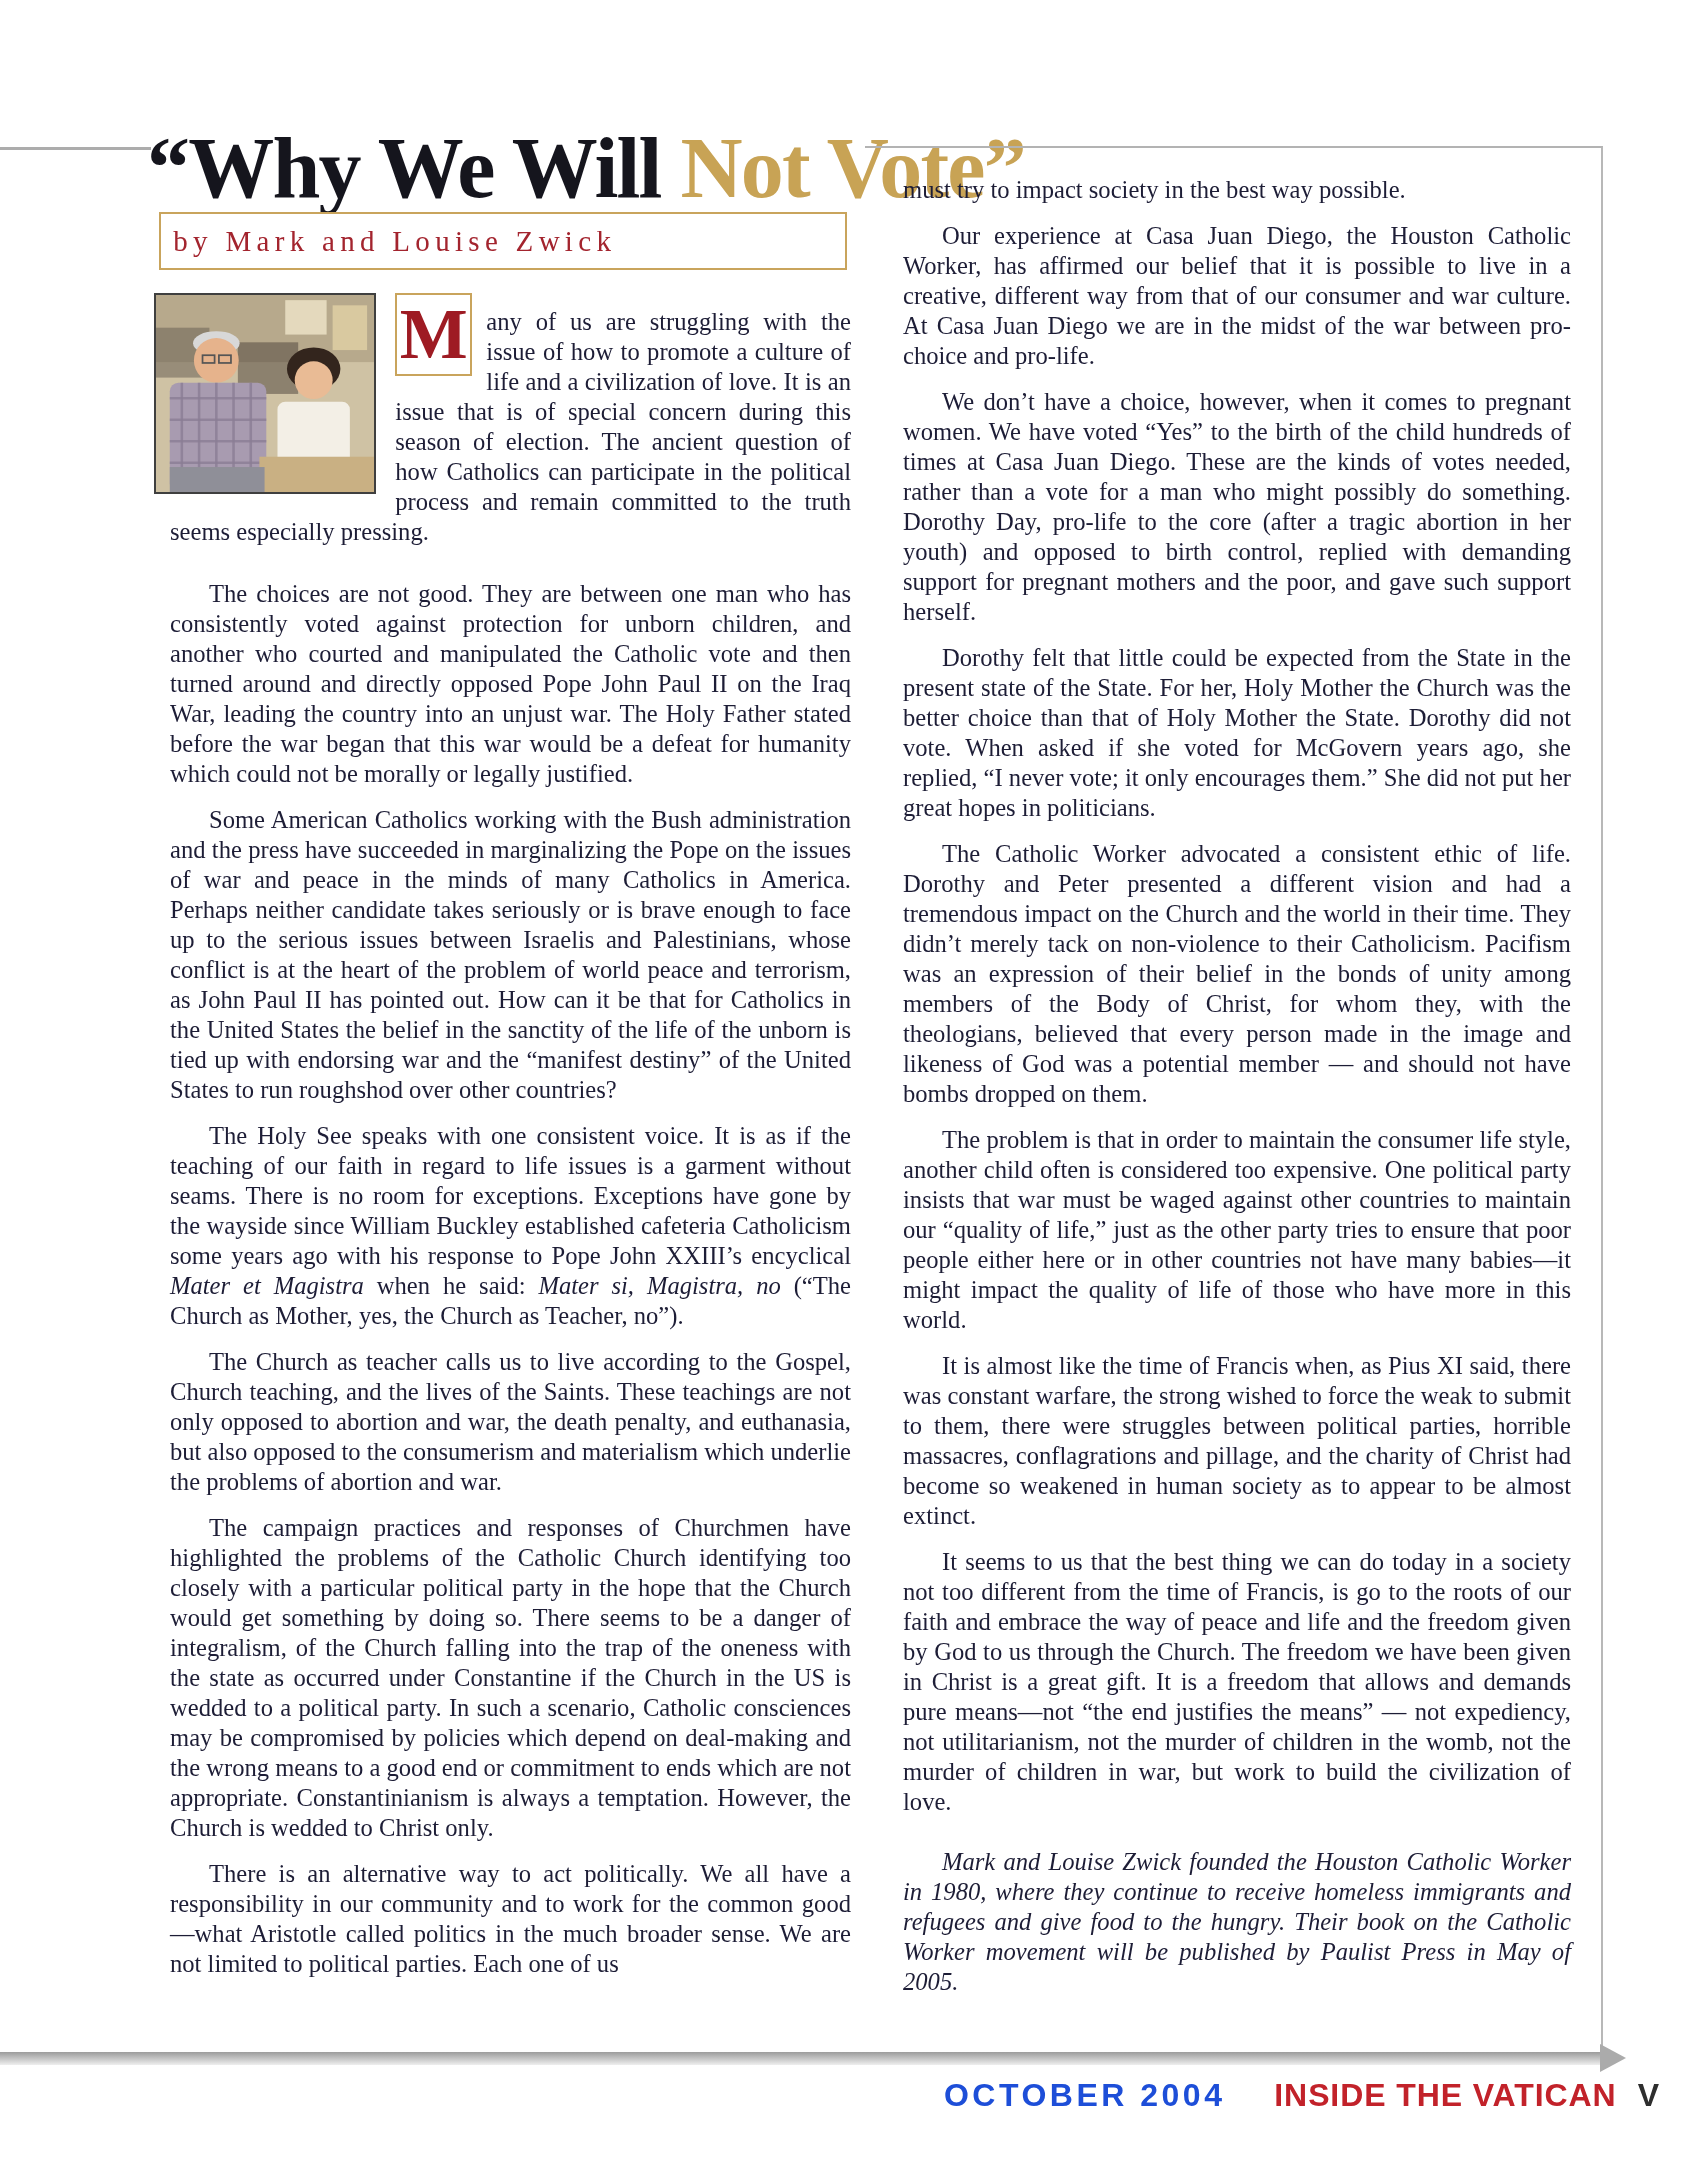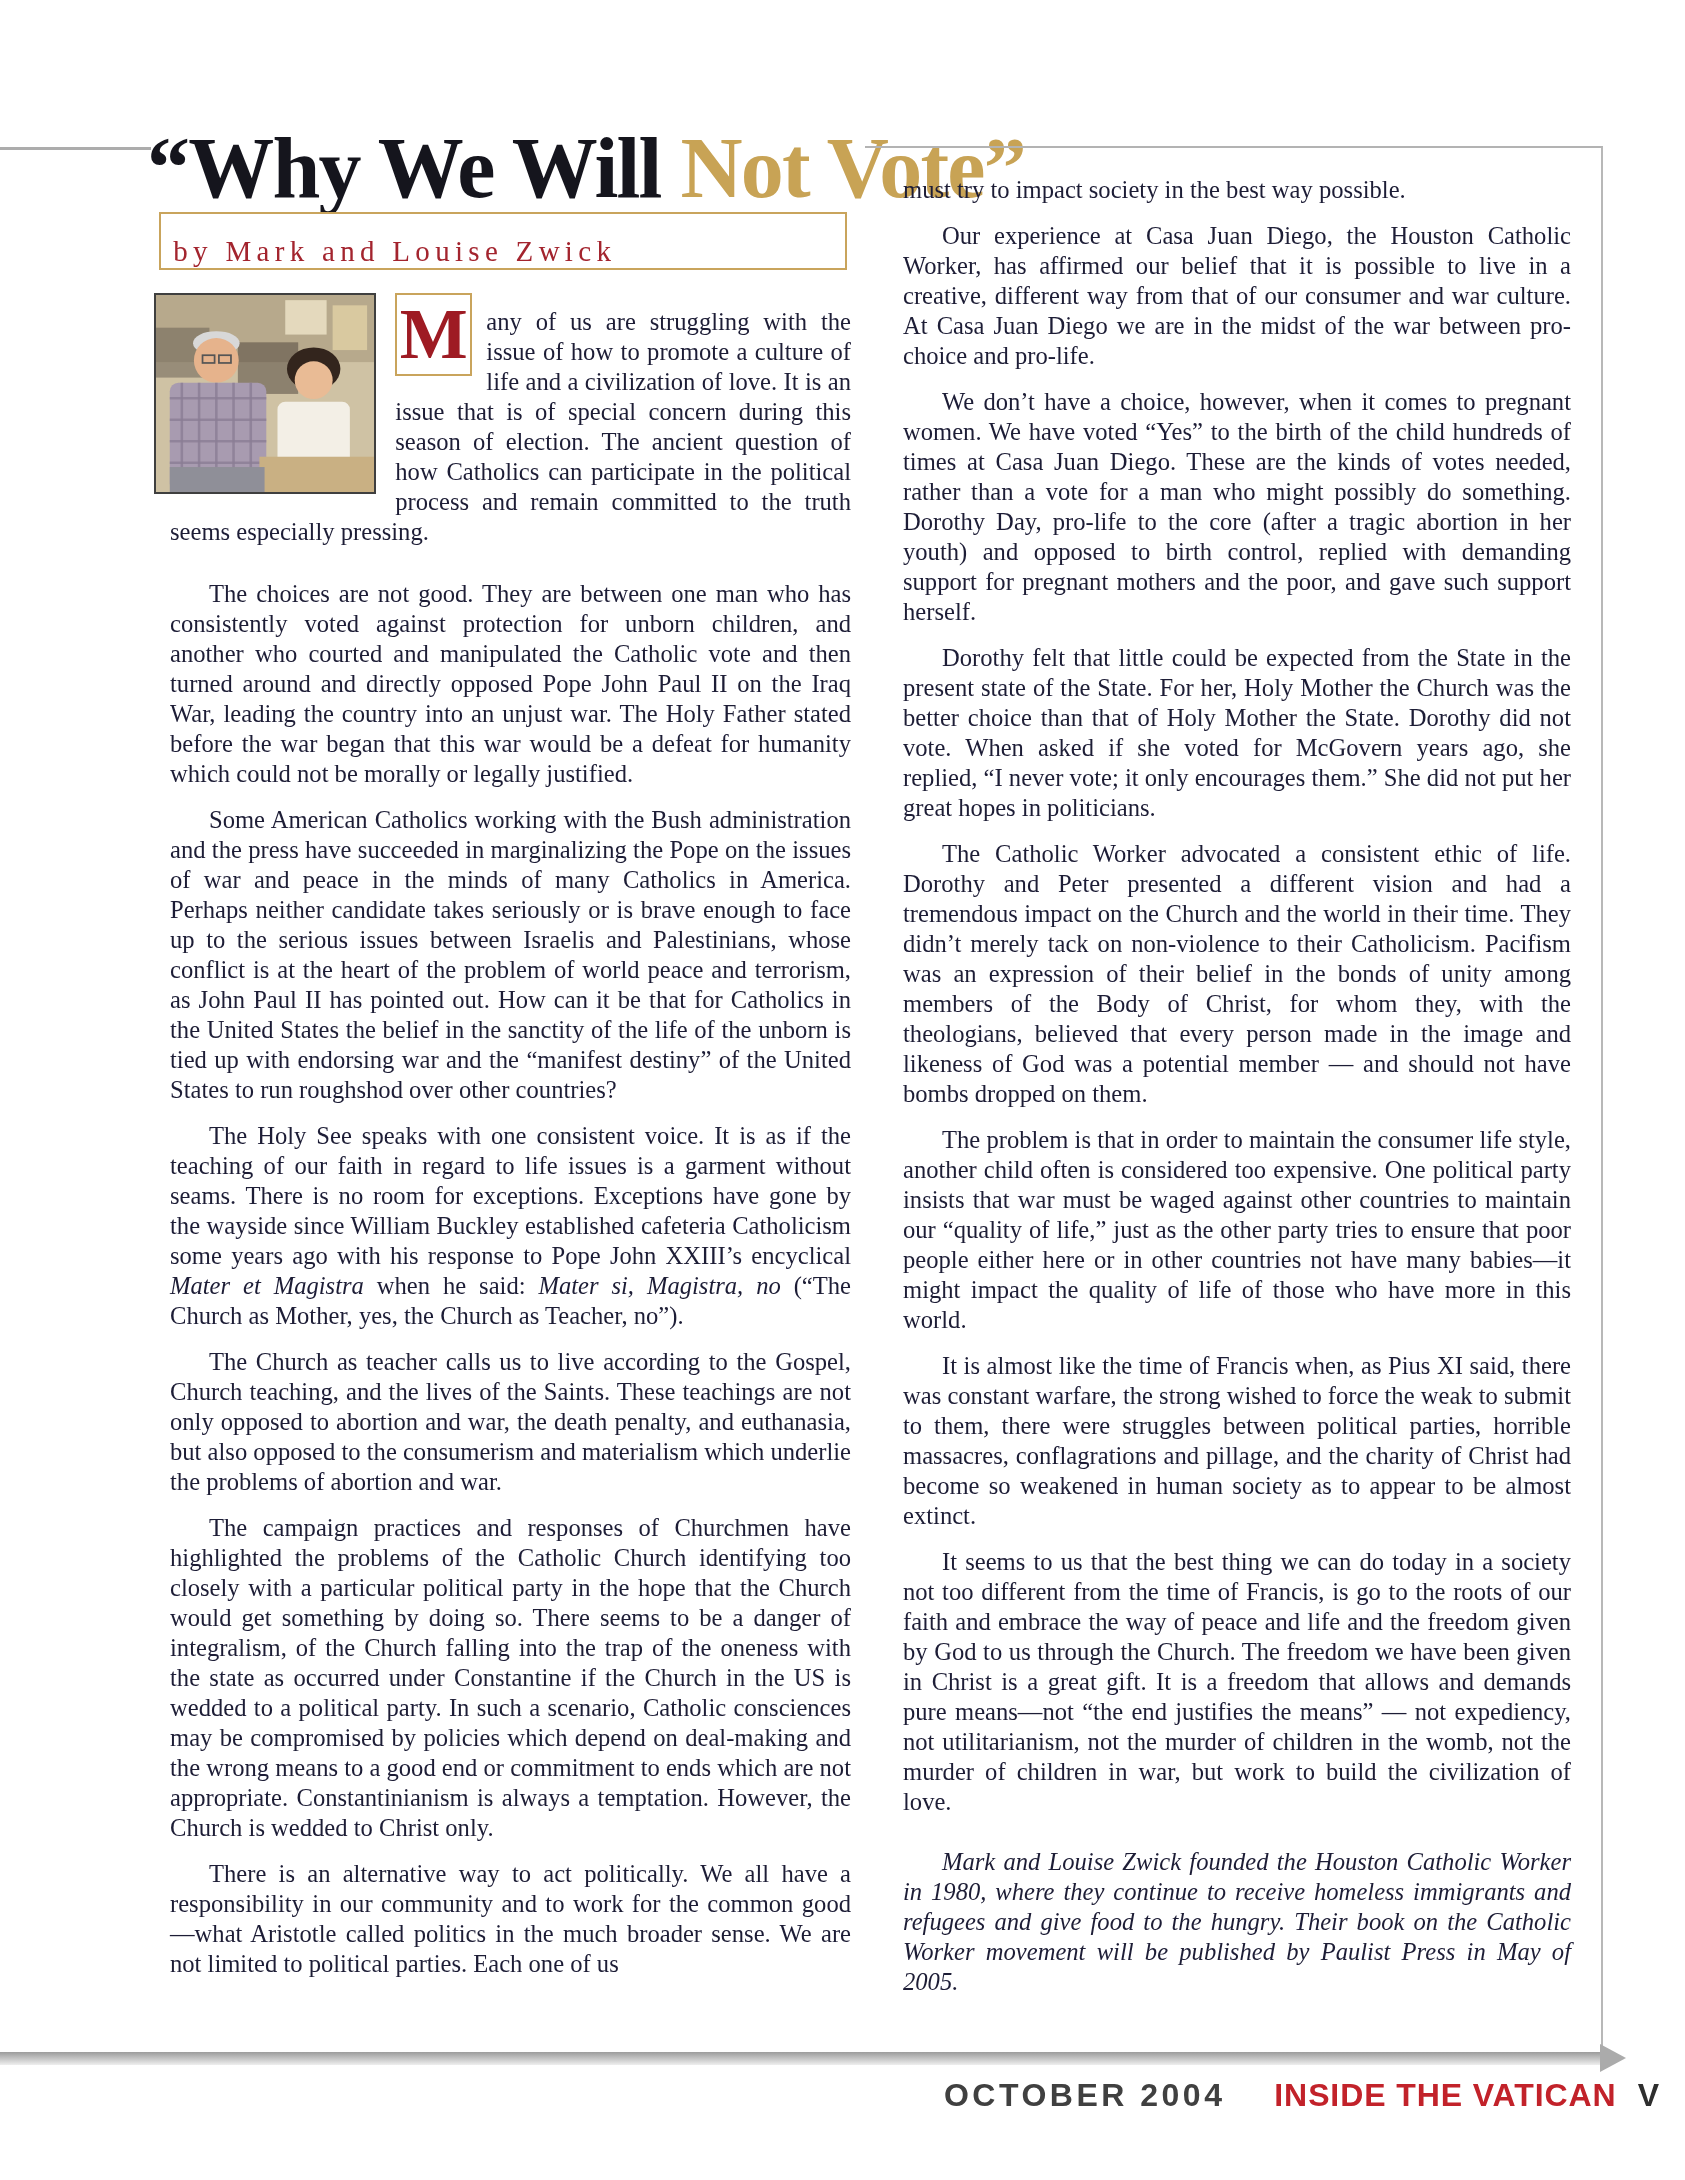--- a/index.html
+++ b/index.html
@@ -4,21 +4,21 @@
 <style>
   html,body{margin:0;padding:0;background:#ffffff;}
   .page{position:relative;width:1685px;height:2180px;background:#ffffff;
         font-family:"Liberation Serif","DejaVu Serif",serif;color:#1d1d36;overflow:hidden;}
   .rule-left{position:absolute;left:0;top:147px;width:151px;height:2.6px;background:#acacac;}
   .title{position:absolute;left:147px;top:63px;font-size:86px;font-weight:bold;
          letter-spacing:-1.8px;white-space:nowrap;line-height:1.1;}
   .title .t-black{color:#15151d;}
   .title .t-gold{color:#c8a355;}
   .byline-box{position:absolute;left:159px;top:212px;width:688px;height:58px;
-              border:2.6px solid #c9a45c;box-sizing:border-box;display:flex;align-items:flex-end;
+              border:2.6px solid #c9a45c;box-sizing:border-box;display:flex;align-items:center;
               padding-left:12.3px;background:#ffffff;}
   .byline{font-size:29px;letter-spacing:5.3px;color:#a3242e;}
   .col-left{position:absolute;left:154px;top:291px;width:713px;}
   .col-right{position:absolute;left:865px;top:146px;width:738px;height:1919px;
              border-top:2.6px solid #b3b3b3;border-right:2.6px solid #b8b8b8;box-sizing:border-box;
              padding:10.5px 14px 0 22px;}
   .opening{overflow:hidden;}
   .photo-frame{float:left;width:222px;height:201px;border:2.6px solid #3f3f3f;
                margin:1.8px 19.3px 8.8px 0;box-sizing:border-box;background:#cfc2a4;}
   .photo-frame svg{display:block;width:100%;height:100%;}
@@ -30,21 +30,21 @@
   .para.noindent{text-indent:0;}
   .bio{margin-top:30px;font-style:italic;text-indent:39px;}
   .bottom-bar{position:absolute;left:0;top:2052px;width:1600px;height:13px;
               background:linear-gradient(to bottom,#9c9c9c 0%,#c9c9c9 55%,#efefef 100%);}
   .bar-arrow{position:absolute;left:1600px;top:2044px;width:0;height:0;
              border-top:14px solid transparent;border-bottom:14px solid transparent;
              border-left:26px solid #ababab;}
   .footer{position:absolute;left:0;top:2077px;width:1659px;text-align:right;
           font-family:"Liberation Sans","DejaVu Sans",sans-serif;font-size:32px;font-weight:bold;
           white-space:nowrap;}
-  .footer .issue{color:#404040;letter-spacing:3.5px;margin-left:28px;}
+  .footer .issue{color:#1d4ed8;letter-spacing:3.5px;margin-left:28px;}
   .footer .mag{color:#c2222a;margin-left:40px;letter-spacing:0.9px;}
   .footer .pageno{color:#2e2e2e;margin-left:12.3px;}
 </style>
 </head>
 <body>
 
 <div class="page">
 
   <div class="rule-left"></div>
 

